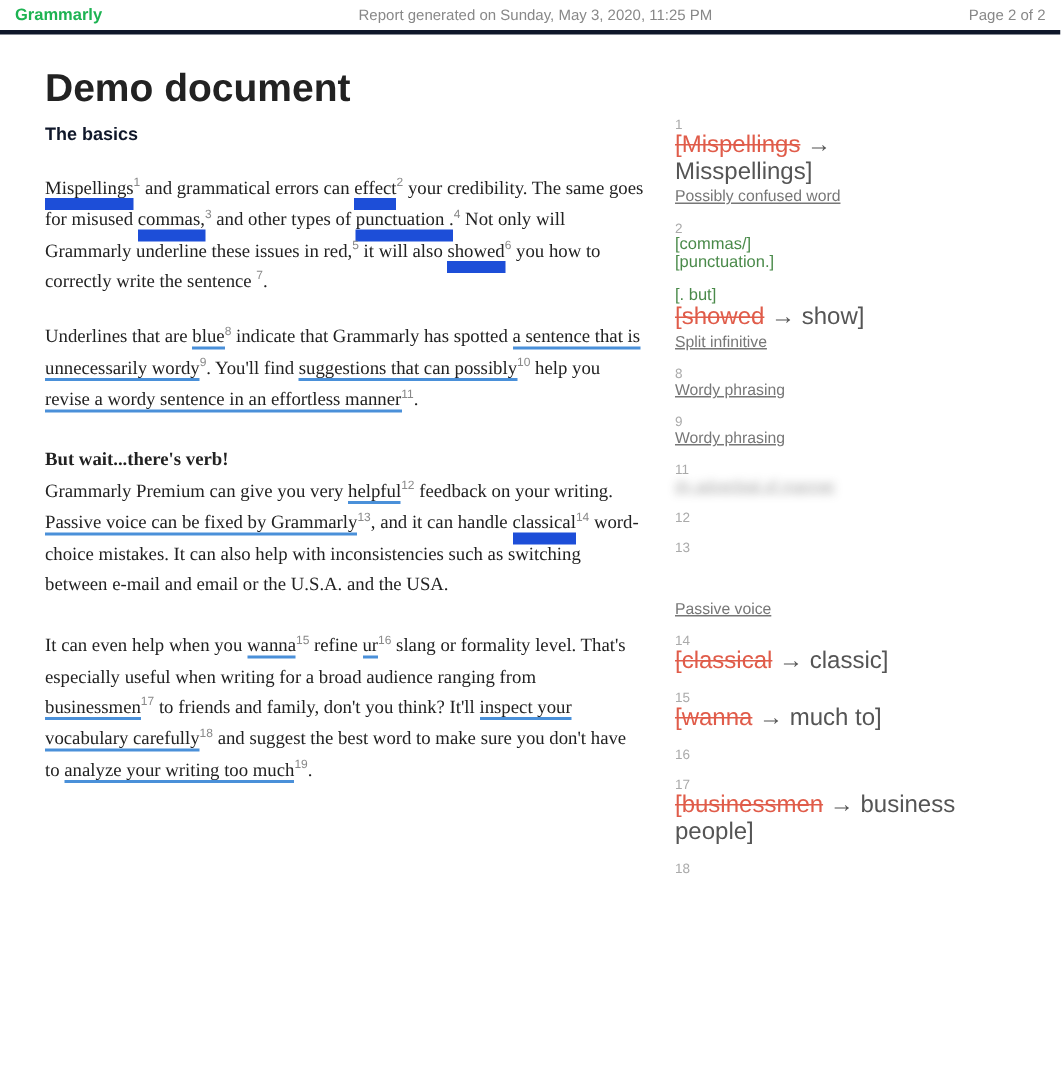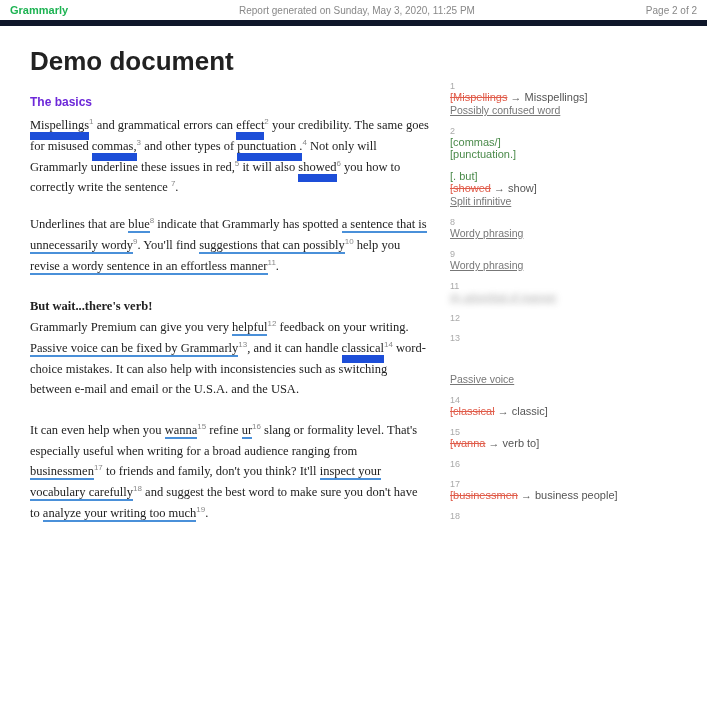--- a/index.html
+++ b/index.html
@@ -7,21 +7,21 @@
       font-family: Georgia, 'Times New Roman', serif;
       font-size: 13px;
       background: #fff;
       color: #222;
     }
     .top-bar {
       display: flex;
       justify-content: space-between;
       align-items: center;
       padding: 4px 10px;
-      border-bottom: 6px solid #0f172a;
+      border-bottom: 3px solid #0f172a;
       font-size: 10px;
       color: #888;
       font-family: Arial, sans-serif;
     }
     .top-bar .logo {
       color: #1db352;
       font-weight: bold;
       font-size: 11px;
       font-family: Arial, sans-serif;
     }
@@ -39,31 +39,31 @@
       width: 200px;
       font-family: Arial, sans-serif;
       font-size: 11px;
       padding-top: 35px;
     }
     h1 {
       font-family: Arial, sans-serif;
       font-size: 26px;
       font-weight: bold;
       color: #222;
-      margin-bottom: 18px;
+      margin-bottom: 8px;
     }
     .section {
       margin-bottom: 20px;
     }
     .section-title {
       font-family: Arial, sans-serif;
       font-size: 12px;
       font-weight: bold;
-      color: #6d28d9;
-      margin-bottom: 6px;
+      color: #0f172a;
+      margin-bottom: 19px;
     }
     p {
       line-height: 1.65;
       font-size: 12.5px;
     }
     .underline-red {
       border-bottom: 8px solid #1d4ed8;
       color: inherit;
     }
     .underline-blue {
@@ -75,21 +75,21 @@
       vertical-align: super;
       color: #888;
       font-family: Arial, sans-serif;
     }
     
     .sidebar-item {
       margin-bottom: 10px;
     }
     .sidebar-item .correction {
       color: #e05c4a;
-      font-size: 11px;
+      font-size: 16px;
       margin-bottom: 1px;
     }
     .sidebar-item .correction .arrow {
       color: #555;
     }
     .sidebar-item .correction .correct {
       color: #555;
     }
     .sidebar-item .correction .strikethrough {
       text-decoration: line-through;
@@ -249,21 +249,21 @@
         <span class="arrow"> → </span>
         <span class="correct">classic]</span>
       </div>
     </div>
 
     <div class="sidebar-item">
       <span class="sidebar-number">15</span>
       <div class="correction">
         <span class="strikethrough">[wanna</span>
         <span class="arrow"> → </span>
-        <span class="correct">verb to]</span>
+        <span class="correct">much to]</span>
       </div>
     </div>
 
     <div class="sidebar-item">
       <span class="sidebar-number">16</span>
     </div>
 
     <div class="sidebar-item">
       <span class="sidebar-number">17</span>
       <div class="correction">

